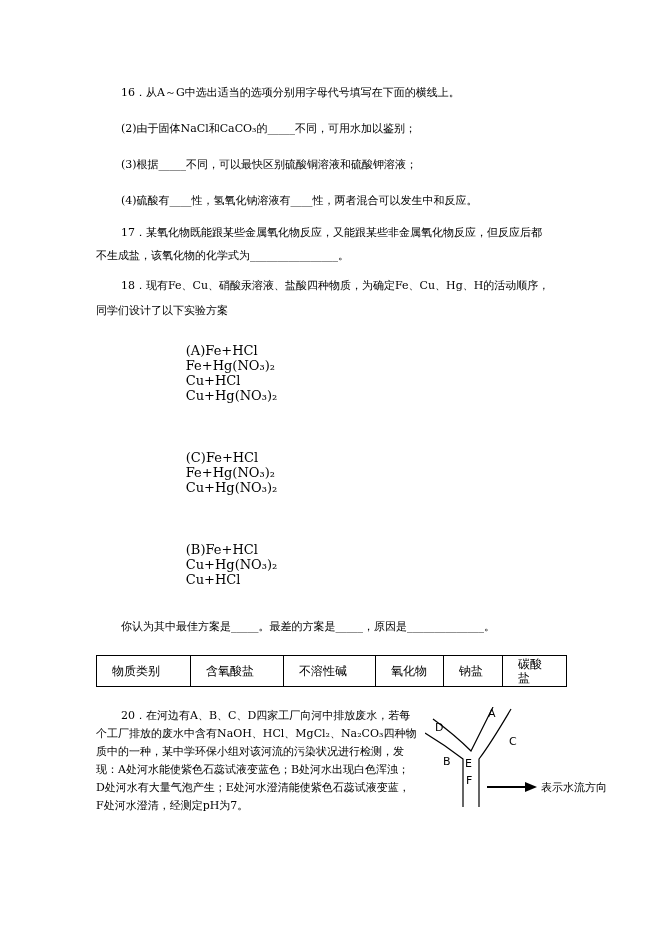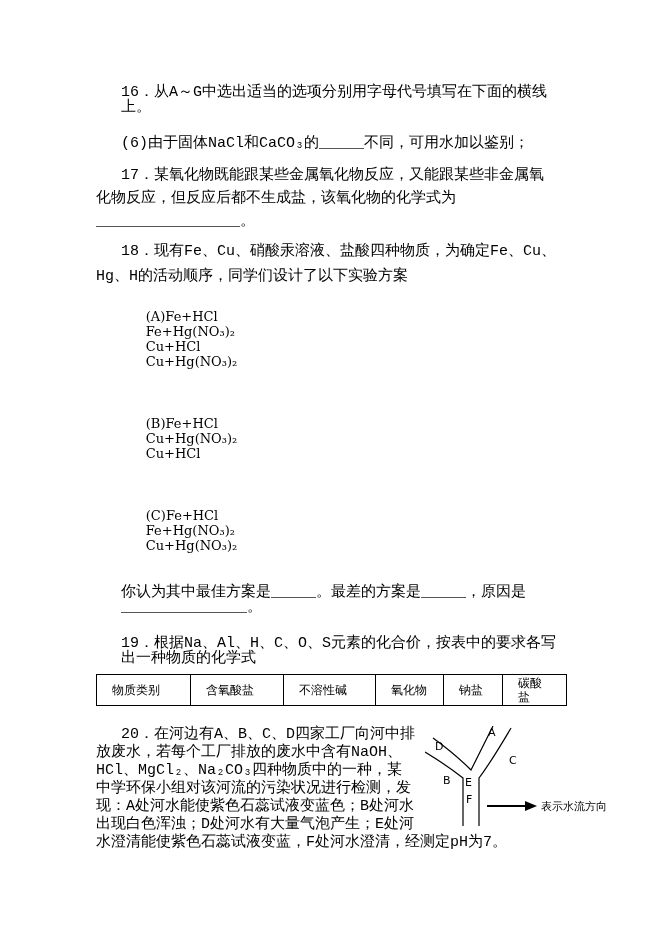--- a/index.html
+++ b/index.html
@@ -5,29 +5,29 @@
   * { margin:0; padding:0; box-sizing:border-box; }
   html,body { background:#ffffff; }
   body {
     width:661px; height:935px;
     font-family:"DejaVu Serif","Liberation Serif",serif;
     color:#000;
   }
   .page { position:relative; width:661px; height:935px; background:#fff; overflow:hidden; }
   .content { position:absolute; top:85px; left:96px; width:471px; }
 
-  p { font-size:15px; line-height:15px;font-family:Liberation Mono, monospace; }
+  p { font-size:11px; line-height:15px; }
 
   .spaced { margin:0 0 21px 25px; white-space:pre-wrap; }
 
   .para17 { margin:-8px 16px 0 0; line-height:23px; text-indent:25px; }
   .para18 { margin:6px 8px 5px 0; line-height:25px; text-indent:25px; }
 
   .scheme-row { margin:0 0 17px 25px; font-size:13px; line-height:15px; white-space:pre; }
-  .scheme-row span { display:inline-block; }
+  .scheme-row span { display:inline-block;margin-left:40px; }
   .c0 { width:88px; }
   .c1 { width:92px; }
   .c2 { width:74px; }
 
   .q19-stem { margin:0 0 8px 25px; white-space:pre-wrap; }
 
   table.q19 { border-collapse:collapse; width:470px; margin:0 0 20px 0; table-layout:fixed; }
   table.q19 td {
     border:1px solid #000;
     height:20px;
@@ -51,46 +51,47 @@
   .figure text { font-family:"DejaVu Sans","Liberation Sans",sans-serif; font-size:11px; fill:#000; }
   .figure text.flow { font-size:11px; }
 </style>
 </head>
 <body>
 
 <div class="page">
   <div class="content">
 
     <p class="spaced">16．从A～G中选出适当的选项分别用字母代号填写在下面的横线上。</p>
-    <p class="spaced">(6)由于固体NaCl和CaCO₃的_____不同，可用水加以鉴别；</p>
+    <p class="spaced">(2)由于固体NaCl和CaCO₃的_____不同，可用水加以鉴别；</p>
+    <p class="spaced">(3)根据_____不同，可以最快区别硫酸铜溶液和硫酸钾溶液；</p>
+    <p class="spaced">(4)硫酸有____性，氢氧化钠溶液有____性，两者混合可以发生中和反应。</p>
 
     <p class="para17">17．某氧化物既能跟某些金属氧化物反应，又能跟某些非金属氧化物反应，但反应后都不生成盐，该氧化物的化学式为________________。</p>
 
     <p class="para18">18．现有Fe、Cu、硝酸汞溶液、盐酸四种物质，为确定Fe、Cu、Hg、H的活动顺序，同学们设计了以下实验方案</p>
 
     <div class="scheme-row">
       <span class="c0">(A)Fe+HCl</span>
       <span class="c1">Fe+Hg(NO₃)₂</span>
       <span class="c2">Cu+HCl</span>
       <span class="c3">Cu+Hg(NO₃)₂</span>
     </div>
     <div class="scheme-row">
+      <span class="c0">(C)Fe+HCl</span>
+      <span class="c1">Fe+Hg(NO₃)₂</span>
+      <span class="c2">Cu+Hg(NO₃)₂</span>
+    </div>
+    <div class="scheme-row">
       <span class="c0">(B)Fe+HCl</span>
       <span class="c1">Cu+Hg(NO₃)₂</span>
       <span class="c2">Cu+HCl</span>
     </div>
-    <div class="scheme-row">
-      <span class="c0">(C)Fe+HCl</span>
-      <span class="c1">Fe+Hg(NO₃)₂</span>
-      <span class="c2">Cu+Hg(NO₃)₂</span>
-    </div>
 
     <p class="spaced">你认为其中最佳方案是_____。最差的方案是_____，原因是______________。</p>
 
-    <p class="q19-stem">19．根据Na、Al、H、C、O、S元素的化合价，按表中的要求各写出一种物质的化学式</p>
 
     <table class="q19">
       <colgroup>
         <col style="width:94px">
           <col style="width:93px">
           <col style="width:92px">
         <col style="width:68px">
           <col style="width:59px">
           <col style="width:64px">
       </colgroup>

